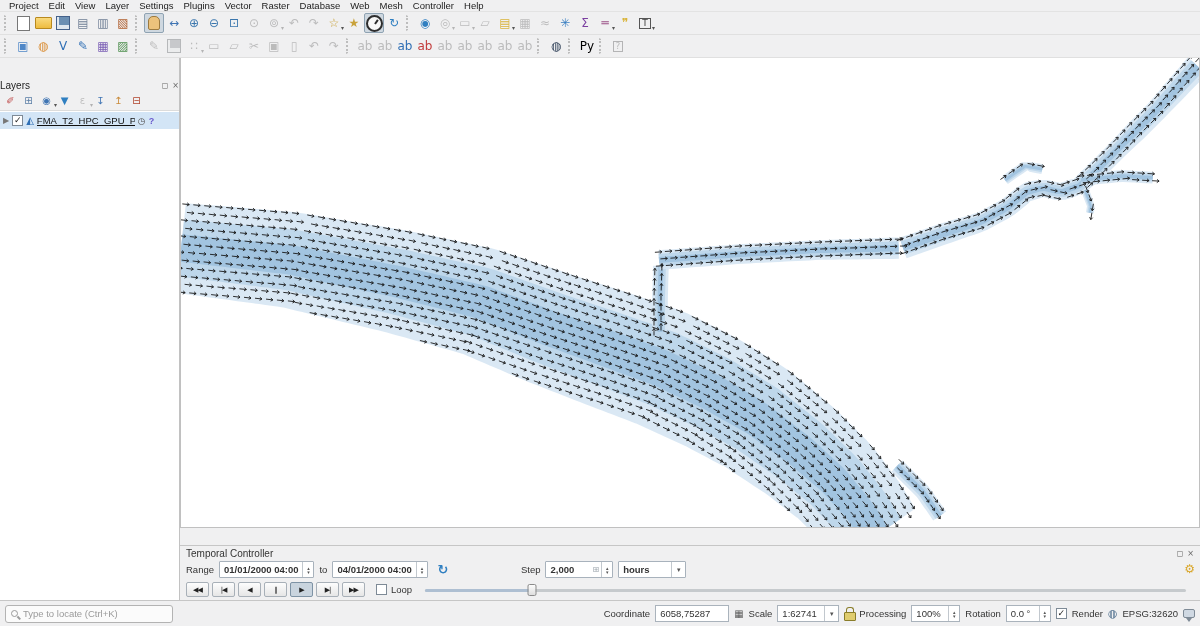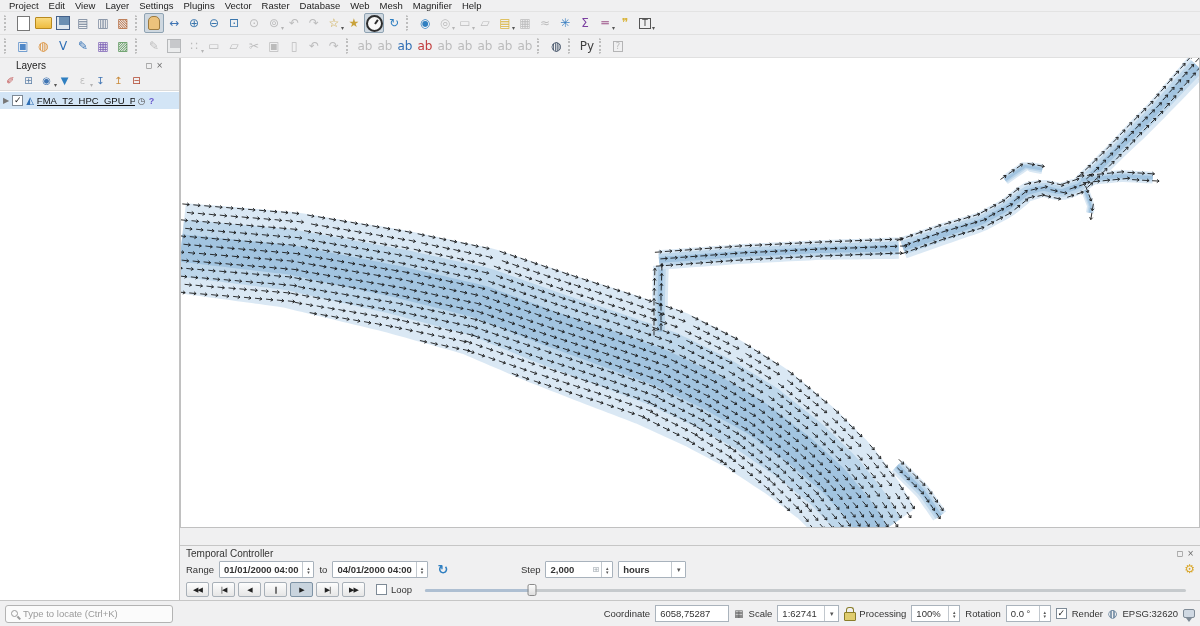--- a/index.html
+++ b/index.html
@@ -23,21 +23,21 @@
   .tbtn.ic-page::before{content:"";width:11px;height:13px;background:#fff;border:1px solid #777;}
   .tbtn.ic-folder::before{content:"";width:15px;height:10px;background:linear-gradient(#f9da7e,#eebc3f);border:1px solid #b8891f;border-radius:1px;}
   .tbtn.ic-floppy::before{content:"";width:12px;height:12px;background:#6b8fb3;border:1px solid #44618a;box-shadow:inset 2px -4px 0 0 #dfe7ef;}
   .tbtn.ic-clock::before{content:"";width:13px;height:13px;border:2px solid #2d2d2d;border-radius:50%;background:#f7f7f7;}
   .tbtn.ic-clock::after{content:"";position:absolute;width:2px;height:5px;background:#2d2d2d;left:9px;top:5px;transform:rotate(35deg);transform-origin:bottom center;}
   .tbtn.ic-hand::before{content:"";width:10px;height:12px;background:#ecc27c;border:1px solid #9c7a40;border-radius:5px 5px 2px 2px;}
 
   
   .main{display:flex;height:542px;}
   .left-panel{width:180px;display:flex;flex-direction:column;border-right:1px solid #c2c2c2;background:#f0f0f1;}
-  .panel-head{display:flex;justify-content:space-between;align-items:center;padding:2px 16px 1px;font-size:10px;color:#222;}
+  .panel-head{display:flex;justify-content:space-between;align-items:center;padding:2px 0 1px;font-size:10px;color:#222;margin-top:20px;}
   .win-btns{display:flex;gap:4px;color:#666;font-size:8px;}
   .ltools{display:flex;gap:1px;padding:1px 2px 2px;border-bottom:1px solid #dcdcdc;}
   .ltbtn{display:inline-flex;align-items:center;justify-content:center;width:17px;height:15px;position:relative;}
   .ltbtn .g{font-size:10px;line-height:1;}
   .ltbtn.dd::after{content:"▾";font-size:6px;color:#555;position:absolute;right:-2px;bottom:0;}
   .ltbtn.dis{opacity:.4;filter:grayscale(.9);}
   .ltree{flex:1;background:#fff;padding:1px 0;}
   .layer-row{display:flex;align-items:center;gap:3px;height:17px;background:#d3e5f6;padding:0 3px;}
   .expander{color:#777;font-size:8px;}
   .cb{width:11px;height:11px;border:1px solid #7e8a96;background:#fff;display:inline-flex;align-items:center;justify-content:center;flex:none;}
@@ -101,21 +101,21 @@
     <span class="menu-item">Edit</span>
     <span class="menu-item">View</span>
     <span class="menu-item">Layer</span>
     <span class="menu-item">Settings</span>
     <span class="menu-item">Plugins</span>
     <span class="menu-item">Vector</span>
     <span class="menu-item">Raster</span>
     <span class="menu-item">Database</span>
     <span class="menu-item">Web</span>
     <span class="menu-item">Mesh</span>
-    <span class="menu-item">Magnifier</span>
+    <span class="menu-item">Controller</span>
     <span class="menu-item">Help</span>
   </div>
 
 <div class="toolbar">
 
 <span class="tbtn grip"></span>
     <span class="tbtn ic-page"></span>
     <span class="tbtn ic-folder"></span>
     <span class="tbtn ic-floppy"></span>
     <span class="tbtn">
@@ -278,21 +278,21 @@
     </span>
     <span class="tbtn dis">
       <span class="g" style="color: rgb(102, 102, 102);">ab</span>
     </span>
     <span class="tbtn grip"></span>
     <span class="tbtn">
       <span class="g" style="color: rgb(36, 54, 79);">◍</span>
     </span>
     <span class="tbtn grip"></span>
     <span class="tbtn">
-      <span class="g" style="color: #404040;">Py</span>
+      <span class="g" style="color: #000000;">Py</span>
     </span>
     <span class="tbtn grip"></span>
     <span class="tbtn boxed dis">
       <span class="g" style="color: rgb(102, 102, 102);">?</span>
     </span>
   </div>
 
 <div class="main">
 
   <div class="left-panel">

